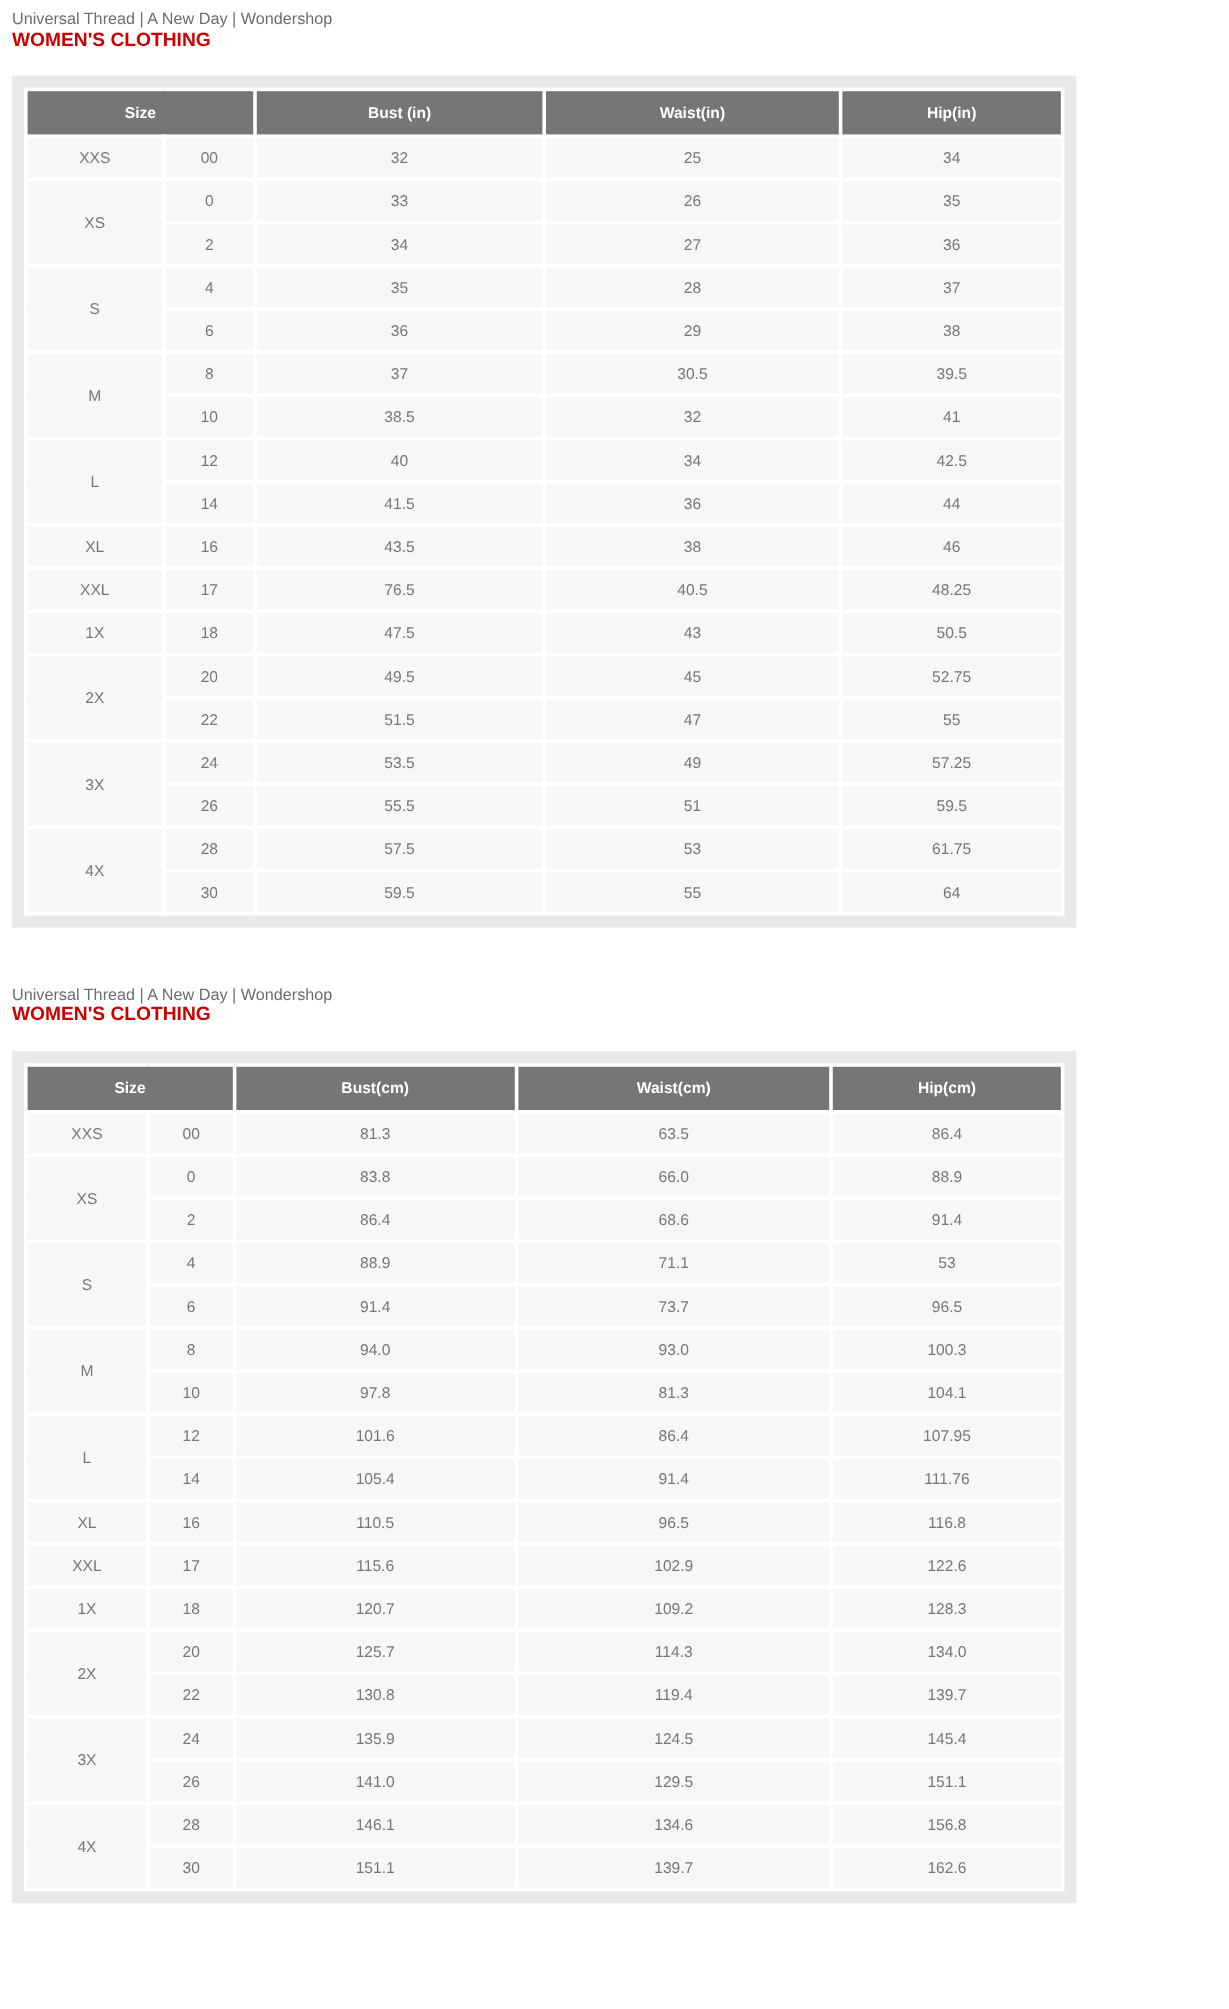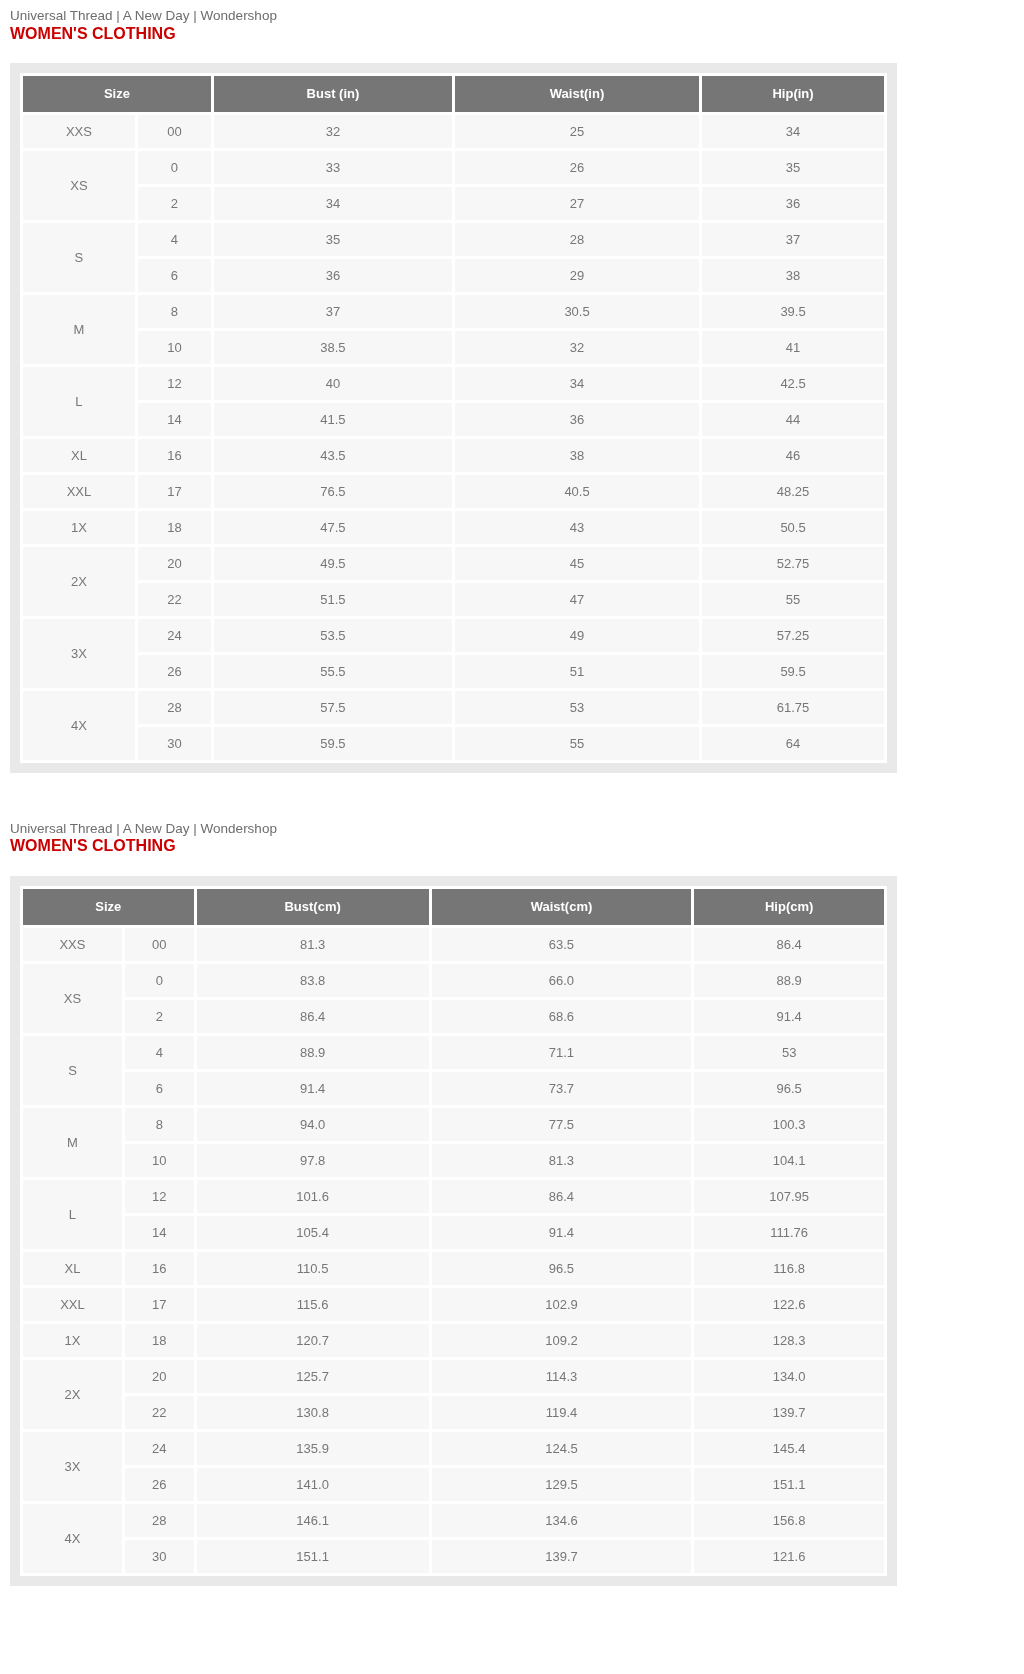--- a/index.html
+++ b/index.html
@@ -273,21 +273,21 @@
             <tr>
               <td>6</td>
               <td>91.4</td>
               <td>73.7</td>
               <td>96.5</td>
             </tr>
             <tr>
               <td rowspan="2">M</td>
               <td>8</td>
               <td>94.0</td>
-              <td>77.5</td>
+              <td>93.0</td>
               <td>100.3</td>
             </tr>
             <tr>
               <td>10</td>
               <td>97.8</td>
               <td>81.3</td>
               <td>104.1</td>
             </tr>
             <tr>
               <td rowspan="2">L</td>
@@ -353,20 +353,20 @@
               <td rowspan="2">4X</td>
               <td>28</td>
               <td>146.1</td>
               <td>134.6</td>
               <td>156.8</td>
             </tr>
             <tr>
               <td>30</td>
               <td>151.1</td>
               <td>139.7</td>
-              <td>121.6</td>
+              <td>162.6</td>
             </tr>
           </tbody>
         </table>
     </div>
   </div>
 
 </div>
 
 </body></html>

